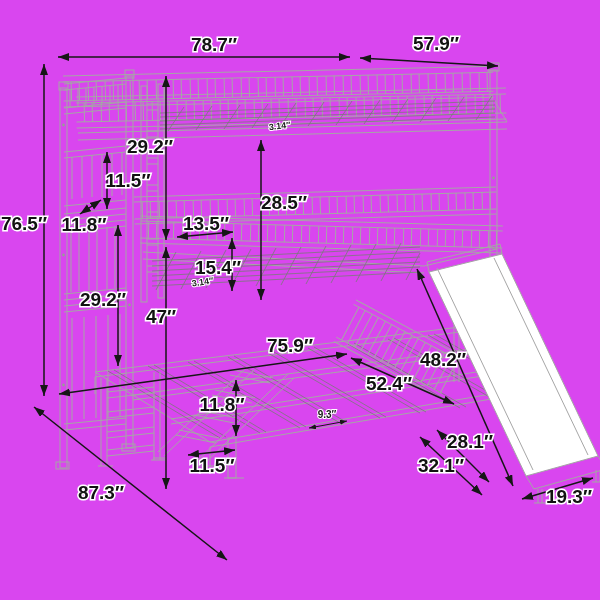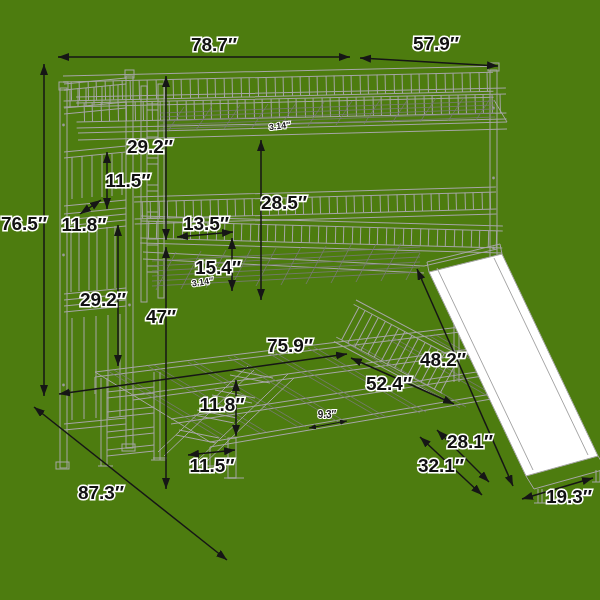--- a/index.html
+++ b/index.html
@@ -1,16 +1,16 @@
 <!DOCTYPE html>
 <html><head>
 <meta charset="utf-8">
 <style>
   html,body{margin:0;padding:0;background:#fff;}
-  .stage{width:600px;height:600px;position:relative;background:#4d7c0f;overflow:hidden;}
+  .stage{width:600px;height:600px;position:relative;background:#d946ef;overflow:hidden;}
   .bed{stroke:#a6a6a6;fill:none;stroke-width:1;}
   .hatch{stroke:#7a7a7a;stroke-width:.8;fill:none;}
   .dl{stroke:#161616;stroke-width:1.5;fill:none;}
   .dls{stroke:#161616;stroke-width:1;fill:none;}
   .dt{font-family:"Liberation Sans",sans-serif;font-size:19px;font-weight:600;fill:#111;
       text-anchor:middle;paint-order:stroke;stroke:#fff;stroke-width:3px;}
   .dts{font-family:"Liberation Sans",sans-serif;font-size:9px;font-weight:600;fill:#222;
       text-anchor:middle;paint-order:stroke;stroke:#fff;stroke-width:2px;}
   .dtm{font-family:"Liberation Sans",sans-serif;font-size:10px;font-weight:600;fill:#181818;
       text-anchor:middle;paint-order:stroke;stroke:#fff;stroke-width:2px;}

